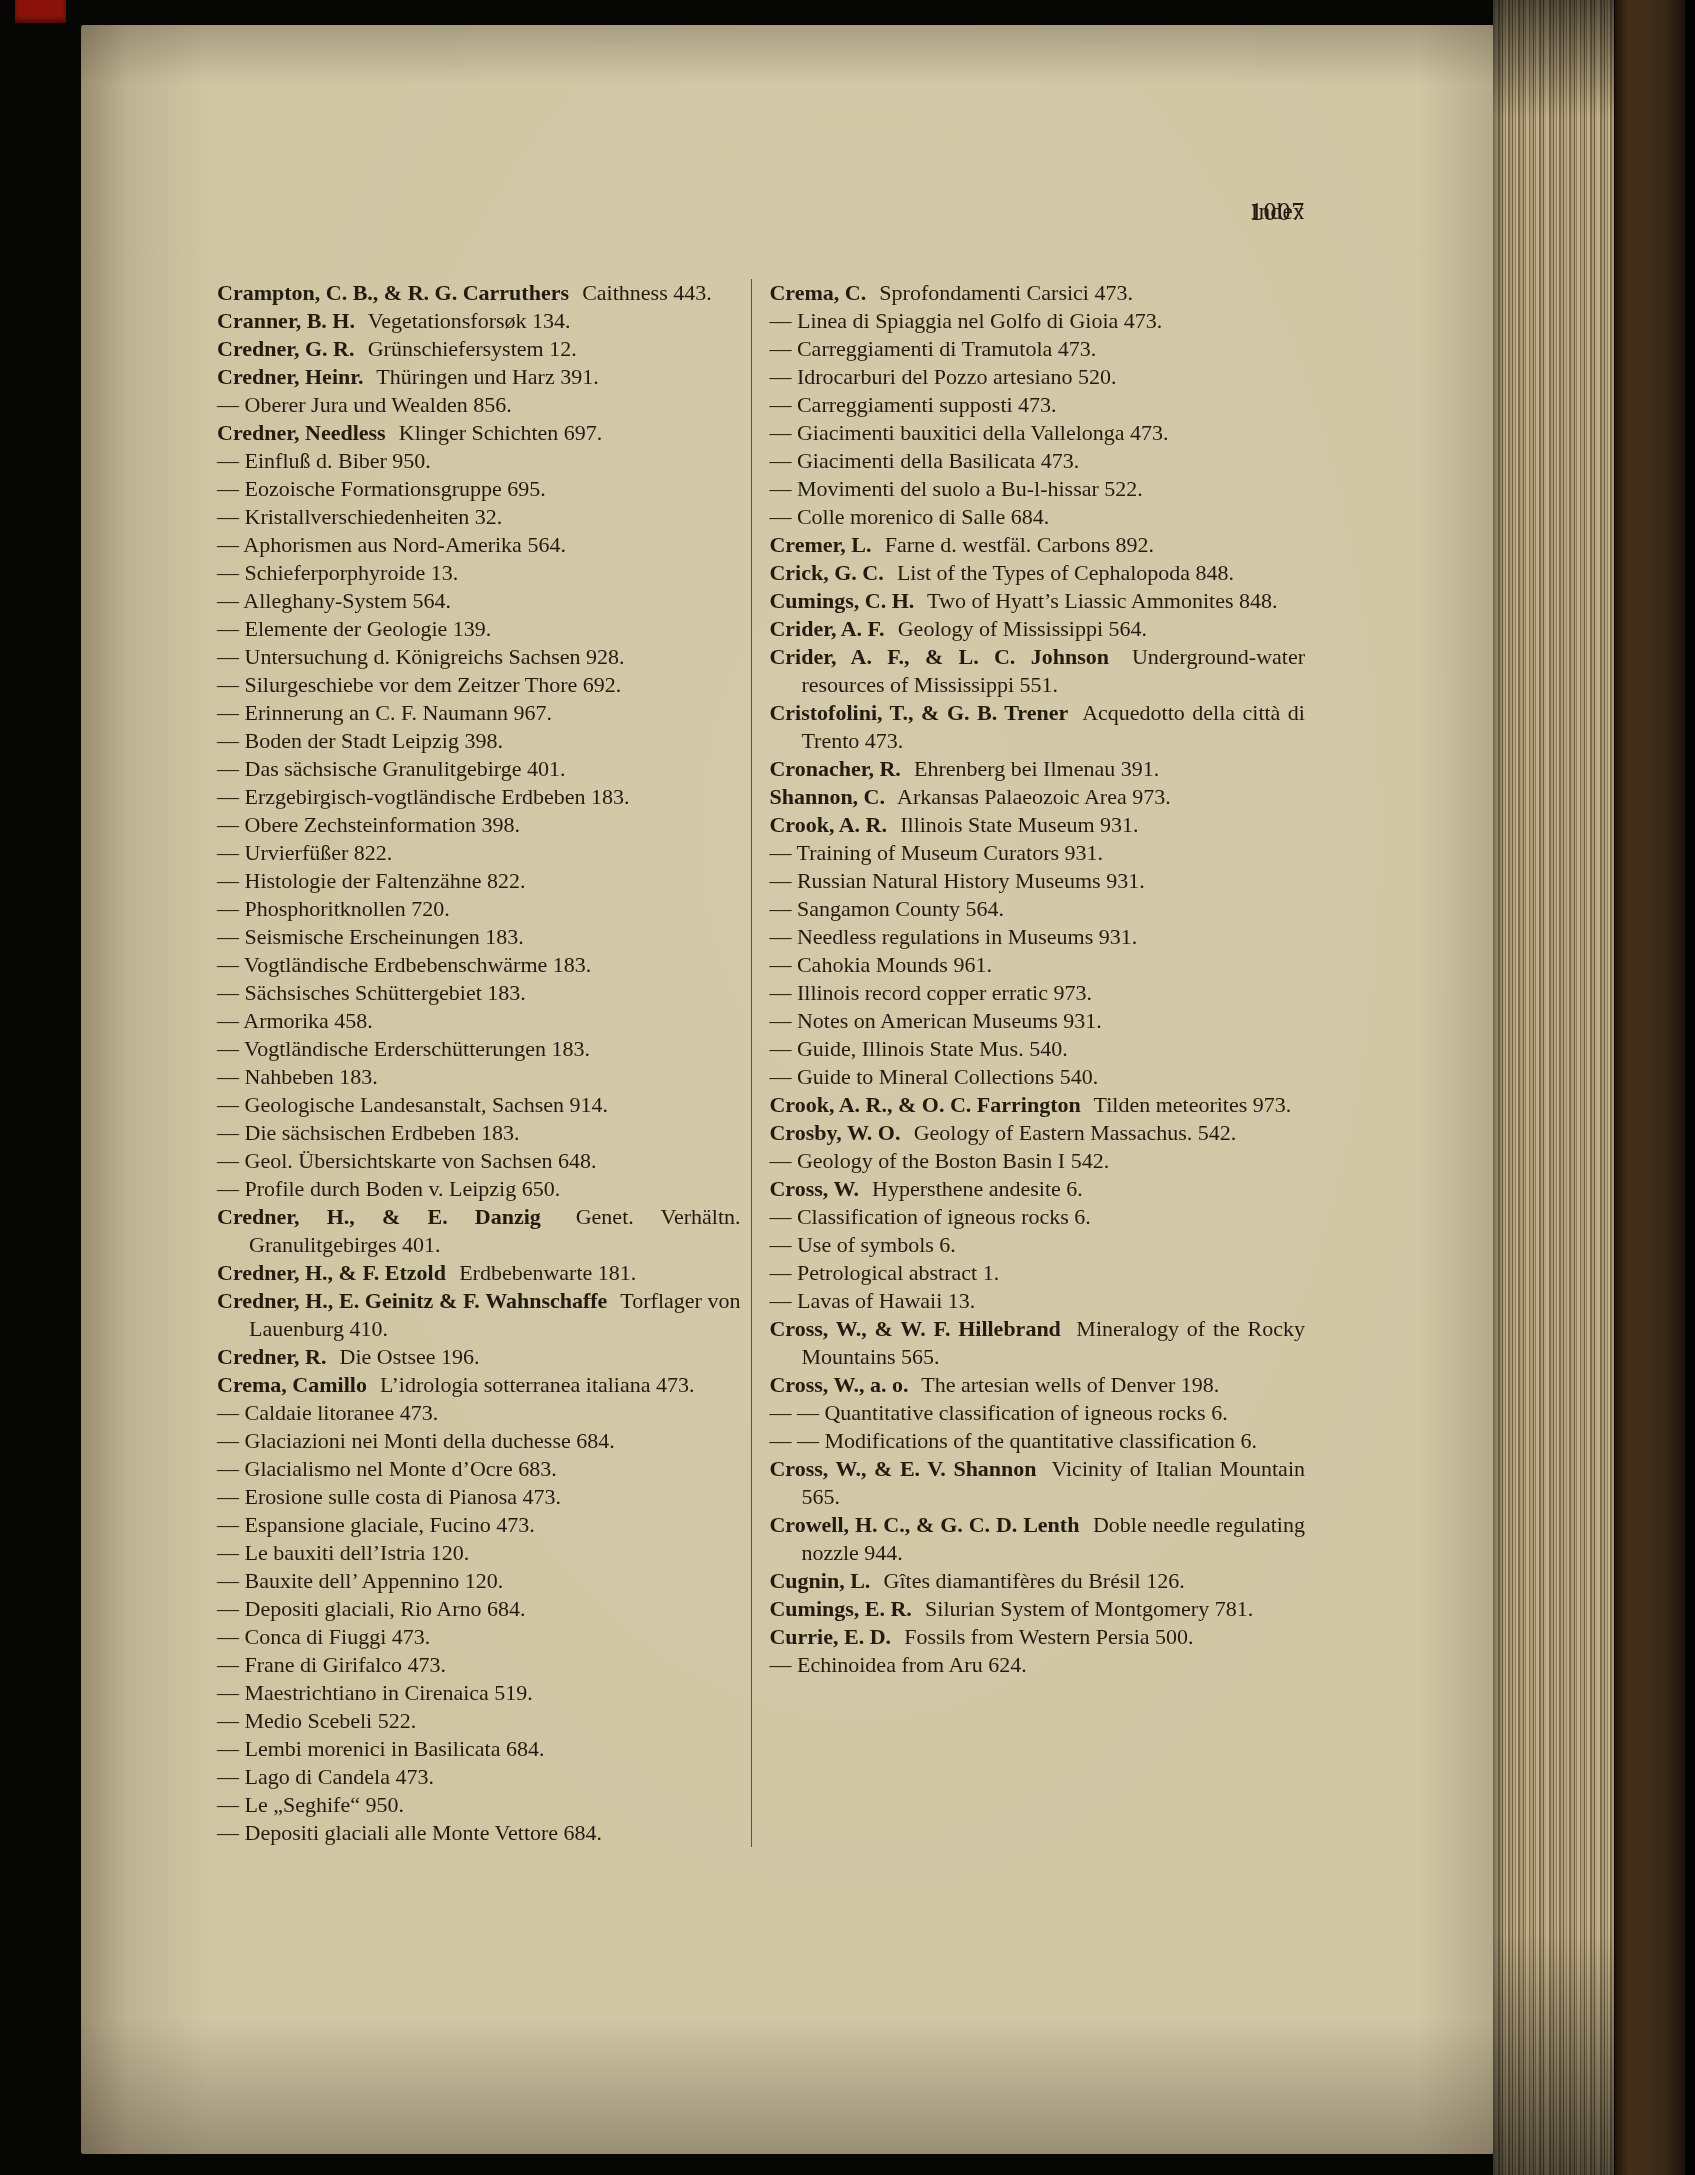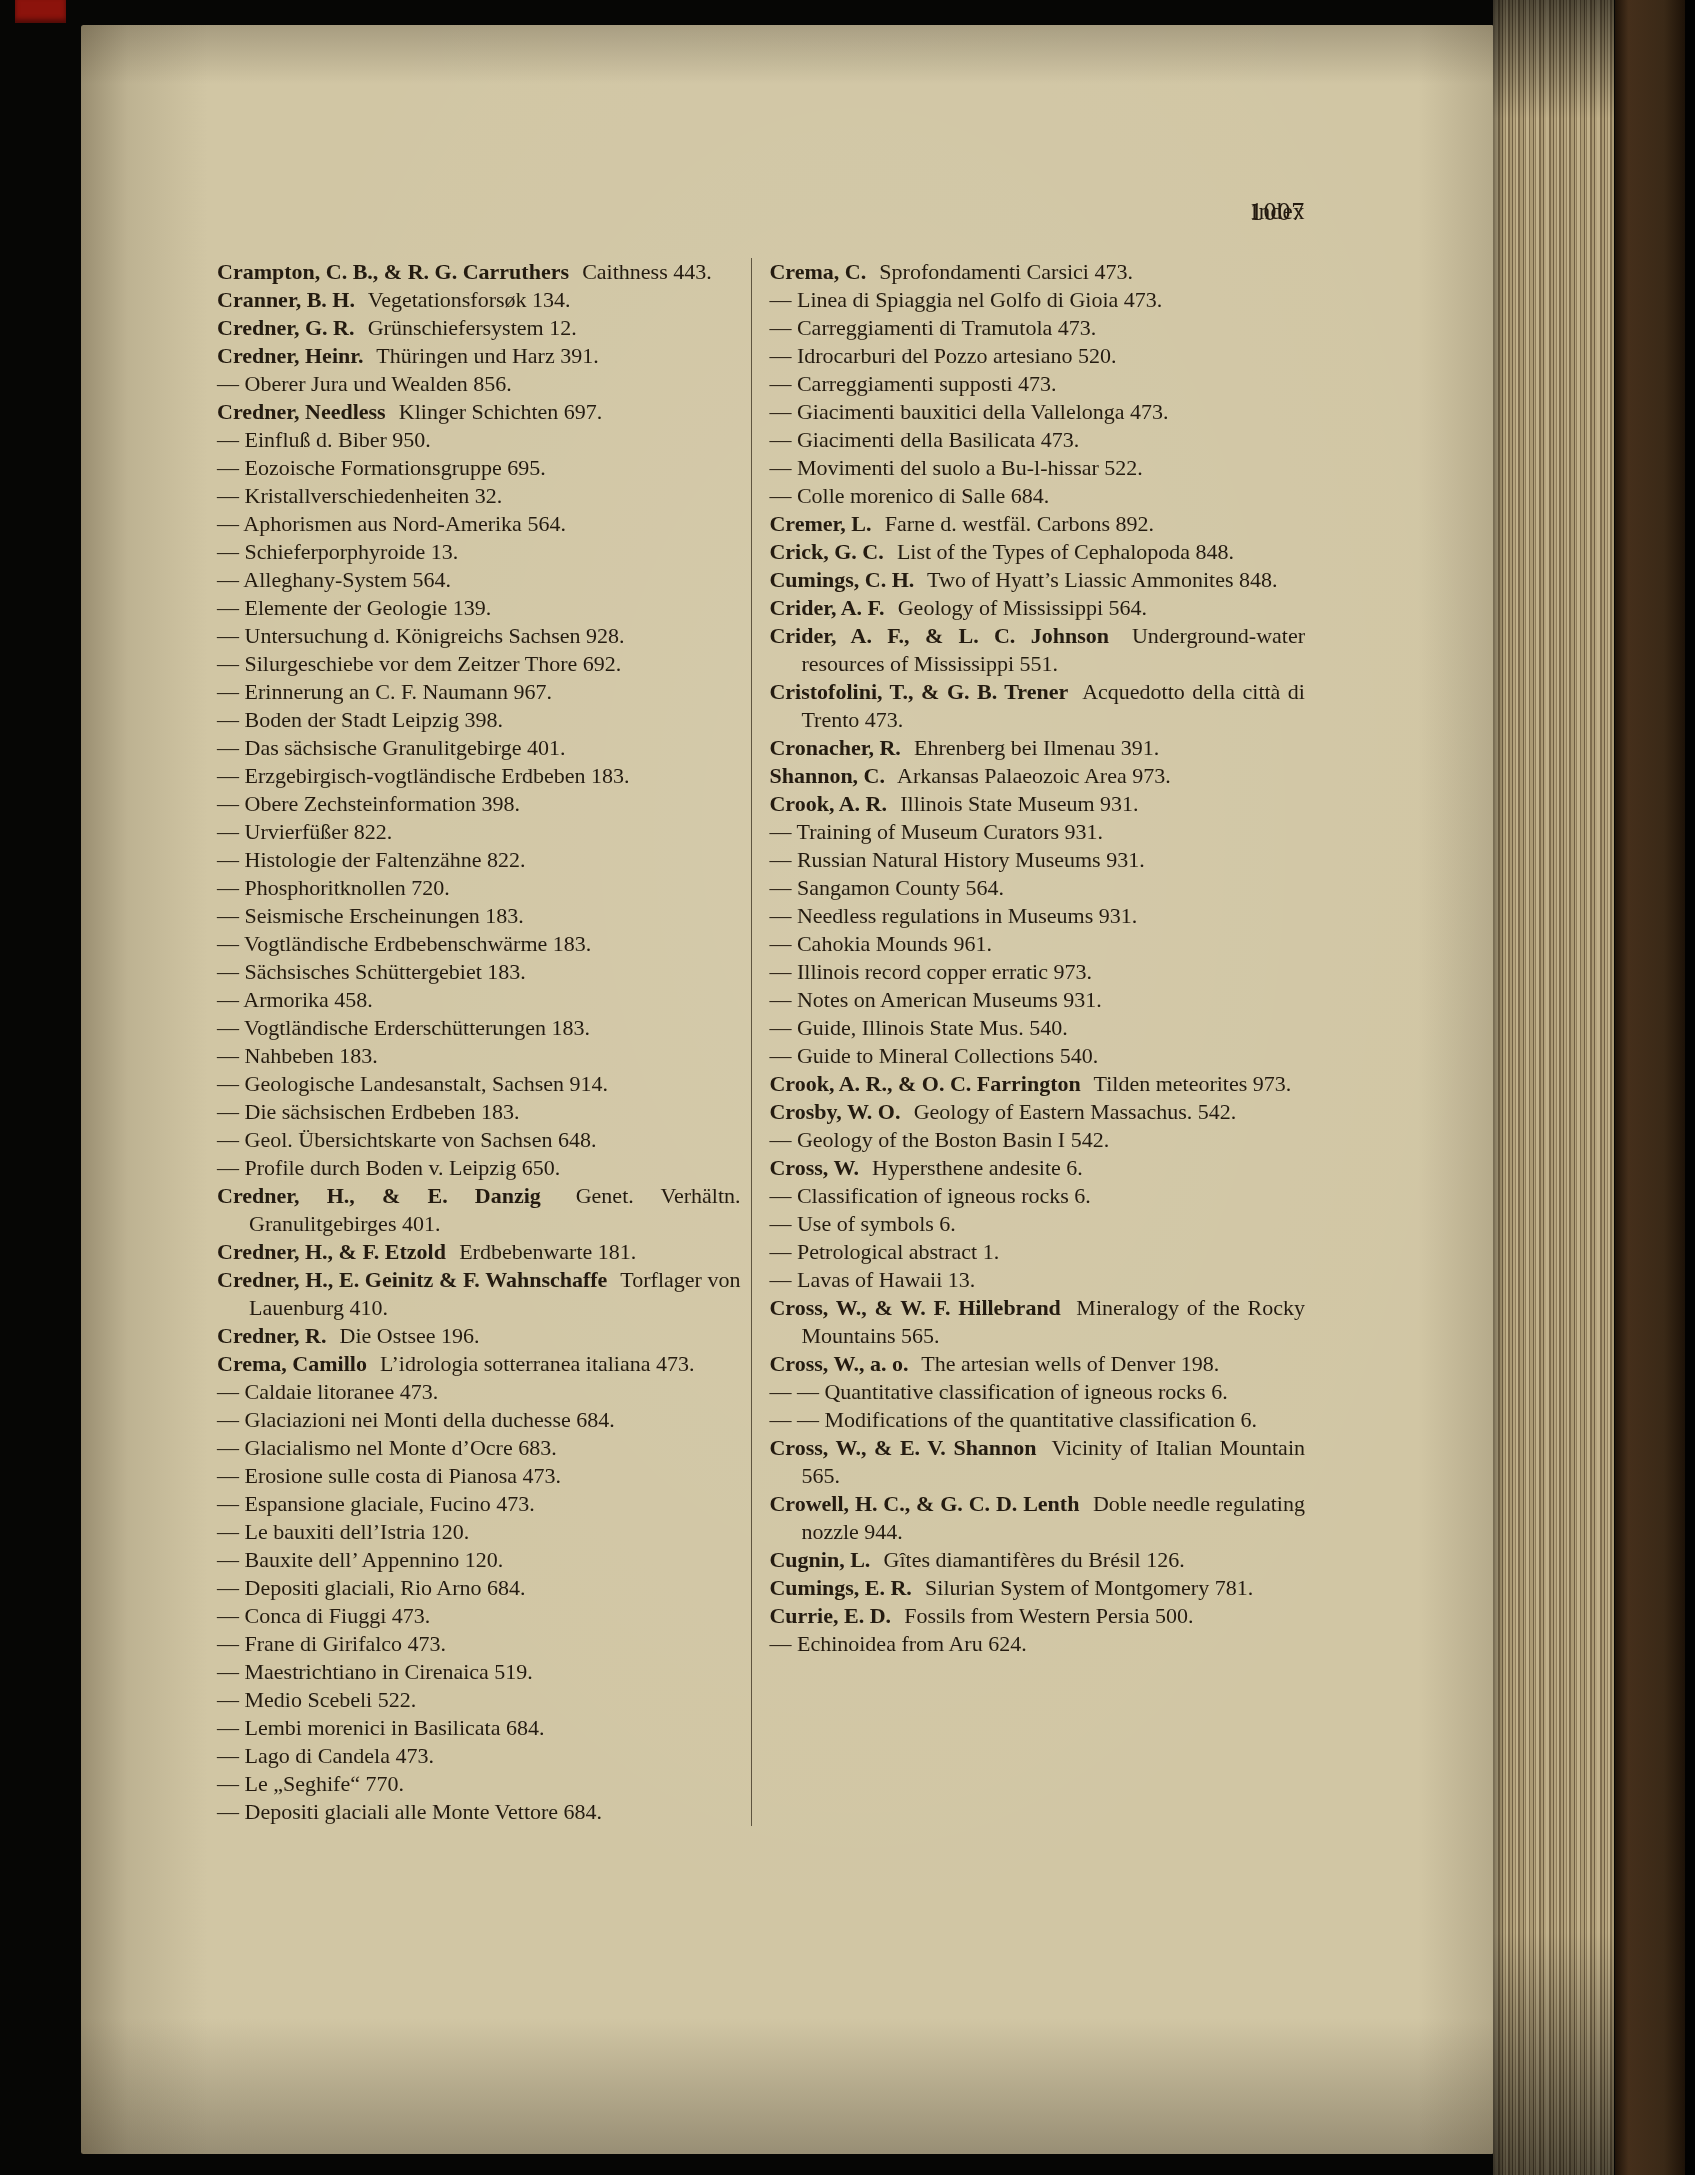--- a/index.html
+++ b/index.html
@@ -17,21 +17,21 @@
       linear-gradient(90deg, rgba(70,58,36,0.40) 0, rgba(70,58,36,0.14) 47px, rgba(70,58,36,0) 127px),
       linear-gradient(270deg, rgba(70,58,36,0.20) 0, rgba(70,58,36,0) 76px),
       linear-gradient(0deg, rgba(60,52,40,0.38) 0, rgba(60,52,40,0) 136px),
       linear-gradient(180deg, rgba(70,60,45,0.30) 0, rgba(70,60,45,0) 59px),
       var(--page);
     color:var(--ink);
   }
   .page-header{position:absolute;top:174px;left:136px;width:1088px;height:36px;}
   .hdr-title{position:absolute;left:0;right:0;text-align:right;font-size:23px;letter-spacing:0.4px;}
   .hdr-num{position:absolute;right:0;top:-2.5px;font-size:26px;letter-spacing:0.8px;}
-  .columns{position:absolute;top:233px;left:136px;width:1088px;display:flex;align-items:stretch;}
+  .columns{position:absolute;top:254px;left:136px;width:1088px;display:flex;align-items:stretch;}
   .col{font-size:22px;line-height:28px;text-align:justify;}
   .col-left{width:524px;}
   .col-right{width:536px;}
   .divider{width:1.7px;background:rgba(45,35,20,.70);margin-left:10.2px;margin-right:17px;}
   .entry{margin:0;padding-left:32px;text-indent:-32px;}
   .author{font-weight:700;margin-right:.35em;}
   .fore-edge{
     position:absolute;left:1493px;top:0;width:121px;height:2176px;
     background:
       linear-gradient(180deg, rgba(0,0,0,0.55), rgba(0,0,0,0) 119px, rgba(0,0,0,0) 1932px, rgba(0,0,0,0.55)),
@@ -104,21 +104,21 @@
           <p class="entry">— Espansione glaciale, Fucino 473.</p>
           <p class="entry">— Le bauxiti dell’Istria 120.</p>
           <p class="entry">— Bauxite dell’ Appennino 120.</p>
           <p class="entry">— Depositi glaciali, Rio Arno 684.</p>
           <p class="entry">— Conca di Fiuggi 473.</p>
           <p class="entry">— Frane di Girifalco 473.</p>
           <p class="entry">— Maestrichtiano in Cirenaica 519.</p>
           <p class="entry">— Medio Scebeli 522.</p>
           <p class="entry">— Lembi morenici in Basilicata 684.</p>
           <p class="entry">— Lago di Candela 473.</p>
-          <p class="entry">— Le „Seghife“ 770.</p>
+          <p class="entry">— Le „Seghife“ 950.</p>
           <p class="entry">— Depositi glaciali alle Monte Vettore 684.</p>
         </div>
       <div class="divider"></div>
       <div class="col col-right" id="col-right">
           <p class="entry"><span class="author">Crema, C.</span> Sprofondamenti Carsici 473.</p>
           <p class="entry">— Linea di Spiaggia nel Golfo di Gioia 473.</p>
           <p class="entry">— Carreggiamenti di Tramutola 473.</p>
           <p class="entry">— Idrocarburi del Pozzo artesiano 520.</p>
           <p class="entry">— Carreggiamenti supposti 473.</p>
           <p class="entry">— Giacimenti bauxitici della Vallelonga 473.</p>

